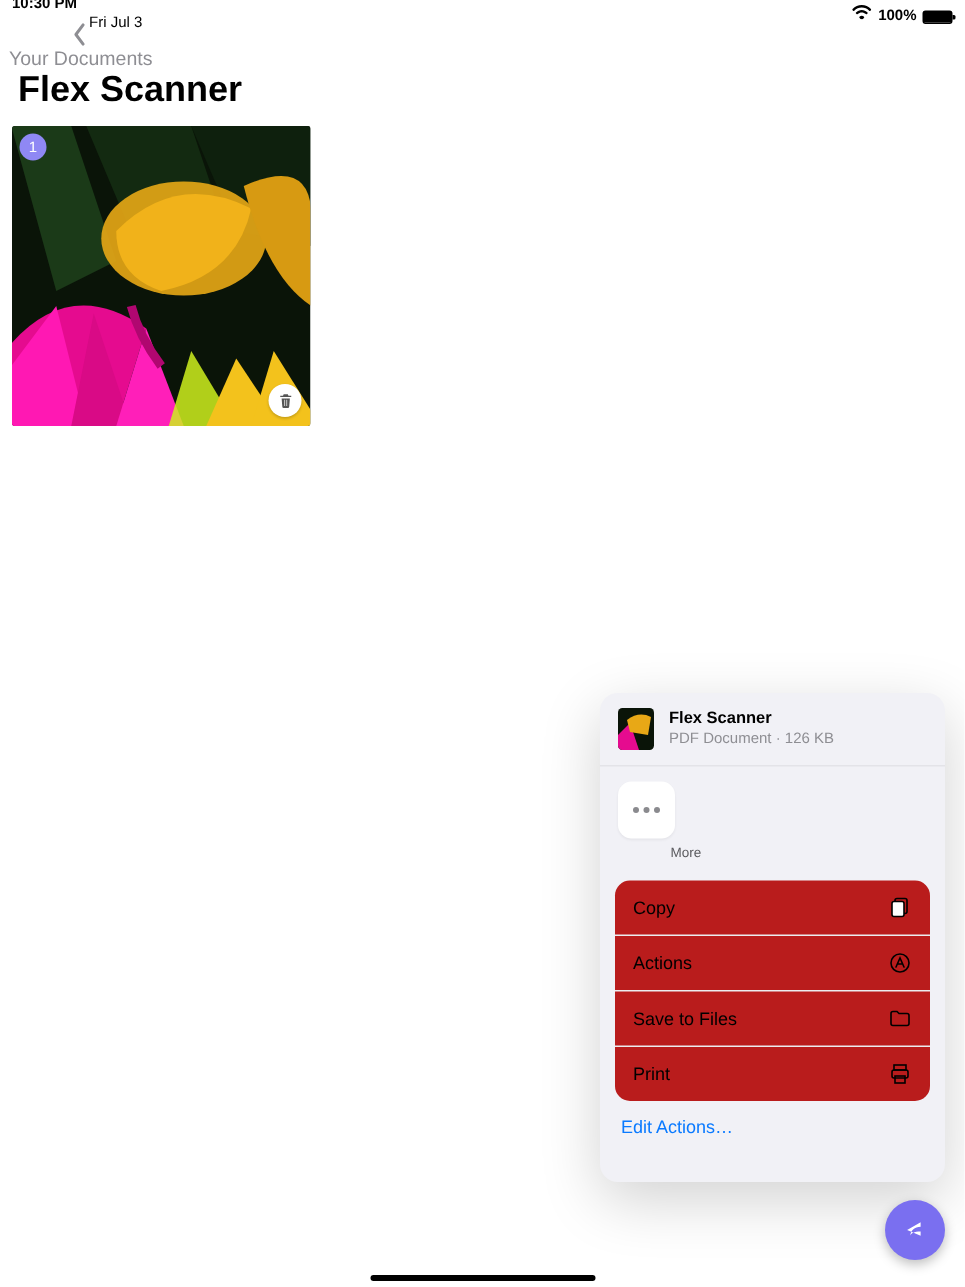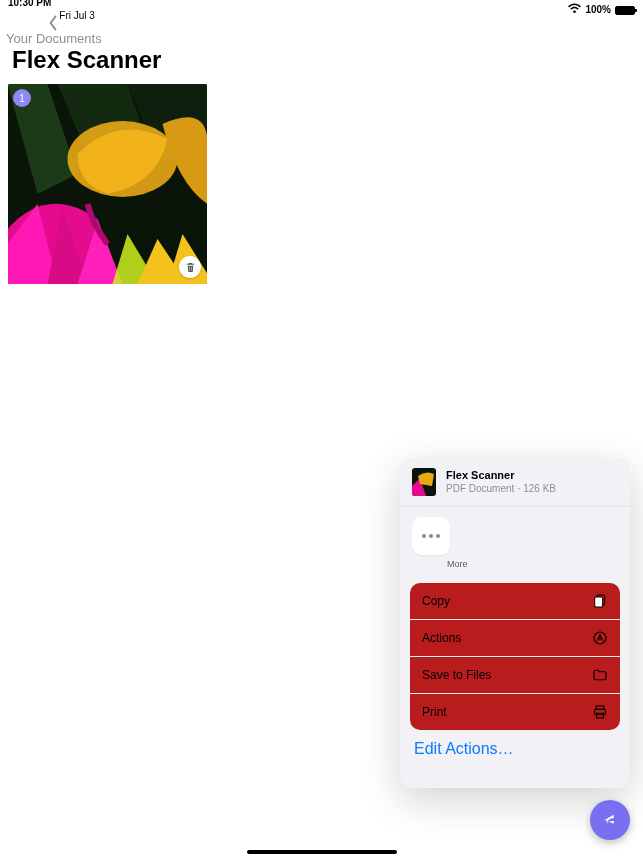--- a/index.html
+++ b/index.html
@@ -45,21 +45,21 @@
   .ext-btn { width:38px; height:38px; border-radius:9px; background:#fff; display:flex; align-items:center; justify-content:center; box-shadow:0 1px 2px rgba(0,0,0,.06); }
   .ext-dots { display:flex; gap:3px; }
   .ext-dots span { width:4px; height:4px; border-radius:50%; background:#8a8a8e; }
   .ext-label { font-size:9px; color:#5a5a5e; margin-top:4px; padding-left:8px;margin-left:27px; }
 
   .actions { margin:10px; border-radius:10px; overflow:hidden; background:#b91c1c; }
   .action { display:flex; align-items:center; justify-content:space-between; padding:10px 12px; font-size:12px; color:#000; }
   .action + .action { border-top:1px solid #ececef; }
   .action-icon { width:16px; height:16px; display:flex; align-items:center; justify-content:center; }
 
-  .edit-actions { padding: 0 14px 30px 14px; font-size:16px; color:#0a7aff; }
+  .edit-actions { padding: 0 14px 30px 14px; font-size:12px; color:#0a7aff; }
 </style>
 </head>
 <body>
 
 <div class="status-bar">
   <div class="status-left">
     <span>10:30 PM</span>
     <span style="font-weight:500;margin-top:13px;">Fri Jul 3</span>
   </div>
   <div class="status-right">

